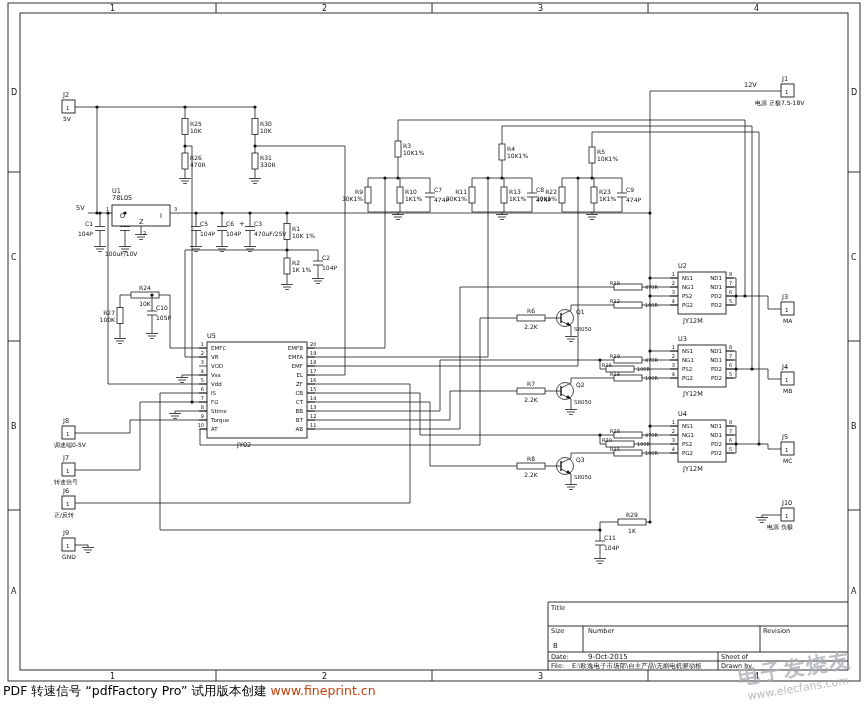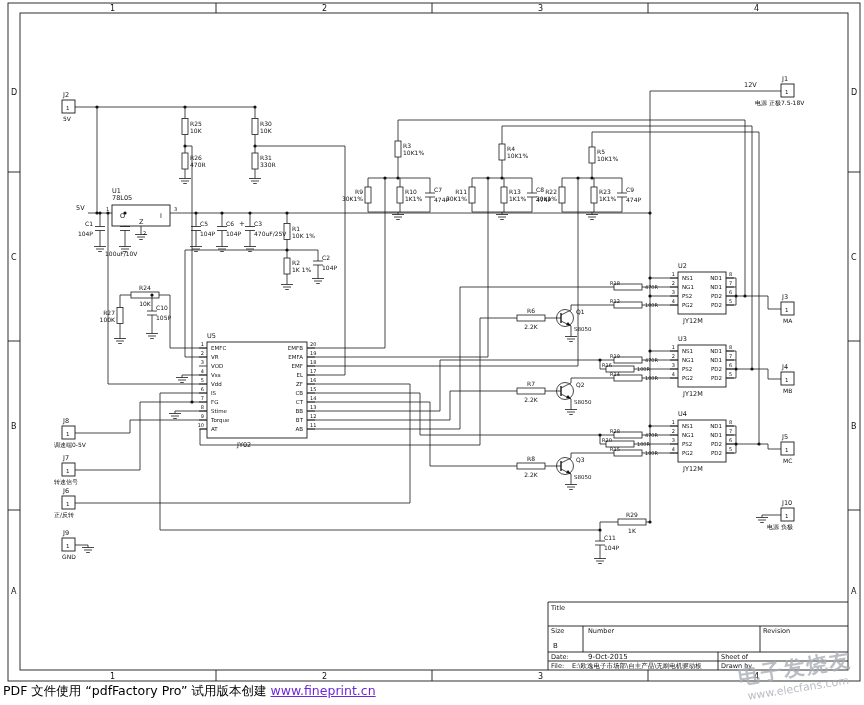--- a/index.html
+++ b/index.html
@@ -9,21 +9,21 @@
   .w{stroke:#1a1a1a;stroke-width:.8;fill:none;}
   .frame{stroke:#1a1a1a;stroke-width:.9;fill:none;}
   .rb{fill:#fff;stroke:#1a1a1a;stroke-width:.8;}
   .box{fill:#fff;stroke:#1a1a1a;stroke-width:.9;}
   text{fill:#111;font-family:"DejaVu Sans",sans-serif;}
   .flabel{font-size:8px;}
   .tb{font-size:6.5px;}
   .tbv{font-size:7px;}
   #footer{position:absolute;left:3px;top:683px;font-size:12.5px;color:#000;
           font-family:"DejaVu Sans",sans-serif;white-space:nowrap;}
-  #footer a{color:#6d28d9;text-decoration:underline;cursor:pointer;}
+  #footer a{color:#c2410c;cursor:pointer;}
   #wmark{position:absolute;left:716px;top:654px;width:160px;text-align:center;
          transform:rotate(-9deg);color:#a9adb4;opacity:.8;pointer-events:none;}
   #wmark .l1{font-size:21px;font-weight:bold;letter-spacing:2px;}
   #wmark .l2{font-size:11px;}
 </style>
 </head>
 <body>
 
 <div id="page">
   <svg width="864" height="705" viewBox="0 0 864 705">
@@ -923,19 +923,19 @@
         <circle cx="600" cy="360" r="1.6" fill="#111"></circle>
         <circle cx="600" cy="435" r="1.6" fill="#111"></circle>
         <circle cx="600" cy="530" r="1.6" fill="#111"></circle>
         <circle cx="736" cy="296" r="1.6" fill="#111"></circle>
         <circle cx="736" cy="369" r="1.6" fill="#111"></circle>
         <circle cx="736" cy="444" r="1.6" fill="#111"></circle>
         <circle cx="152" cy="295" r="1.6" fill="#111"></circle>
       </g>
   </svg>
 
-  <div id="footer"><span>PDF 文件使用 “pdfFactory Pro” 试用版本创建 </span><a>www.fineprint.cn</a></div>
+  <div id="footer"><span>PDF 转速信号 “pdfFactory Pro” 试用版本创建 </span><a>www.fineprint.cn</a></div>
 
   <div id="wmark">
     <div class="l1">电子发烧友</div>
     <div class="l2">www.elecfans.com</div>
   </div>
 </div>
 
 </body></html>

